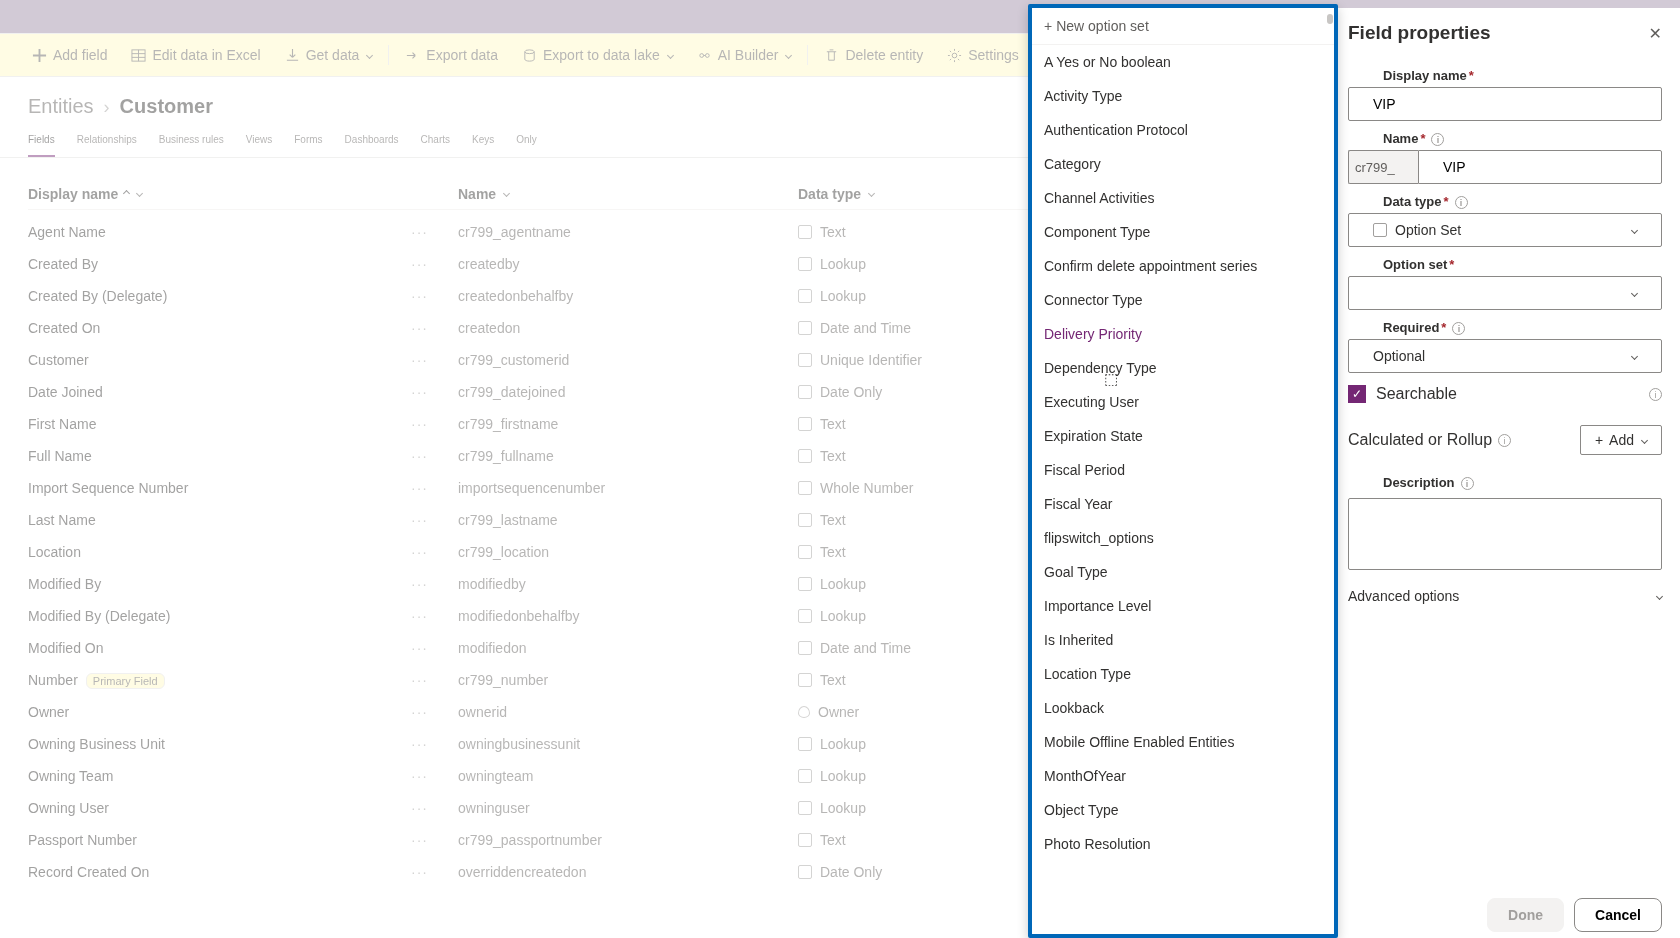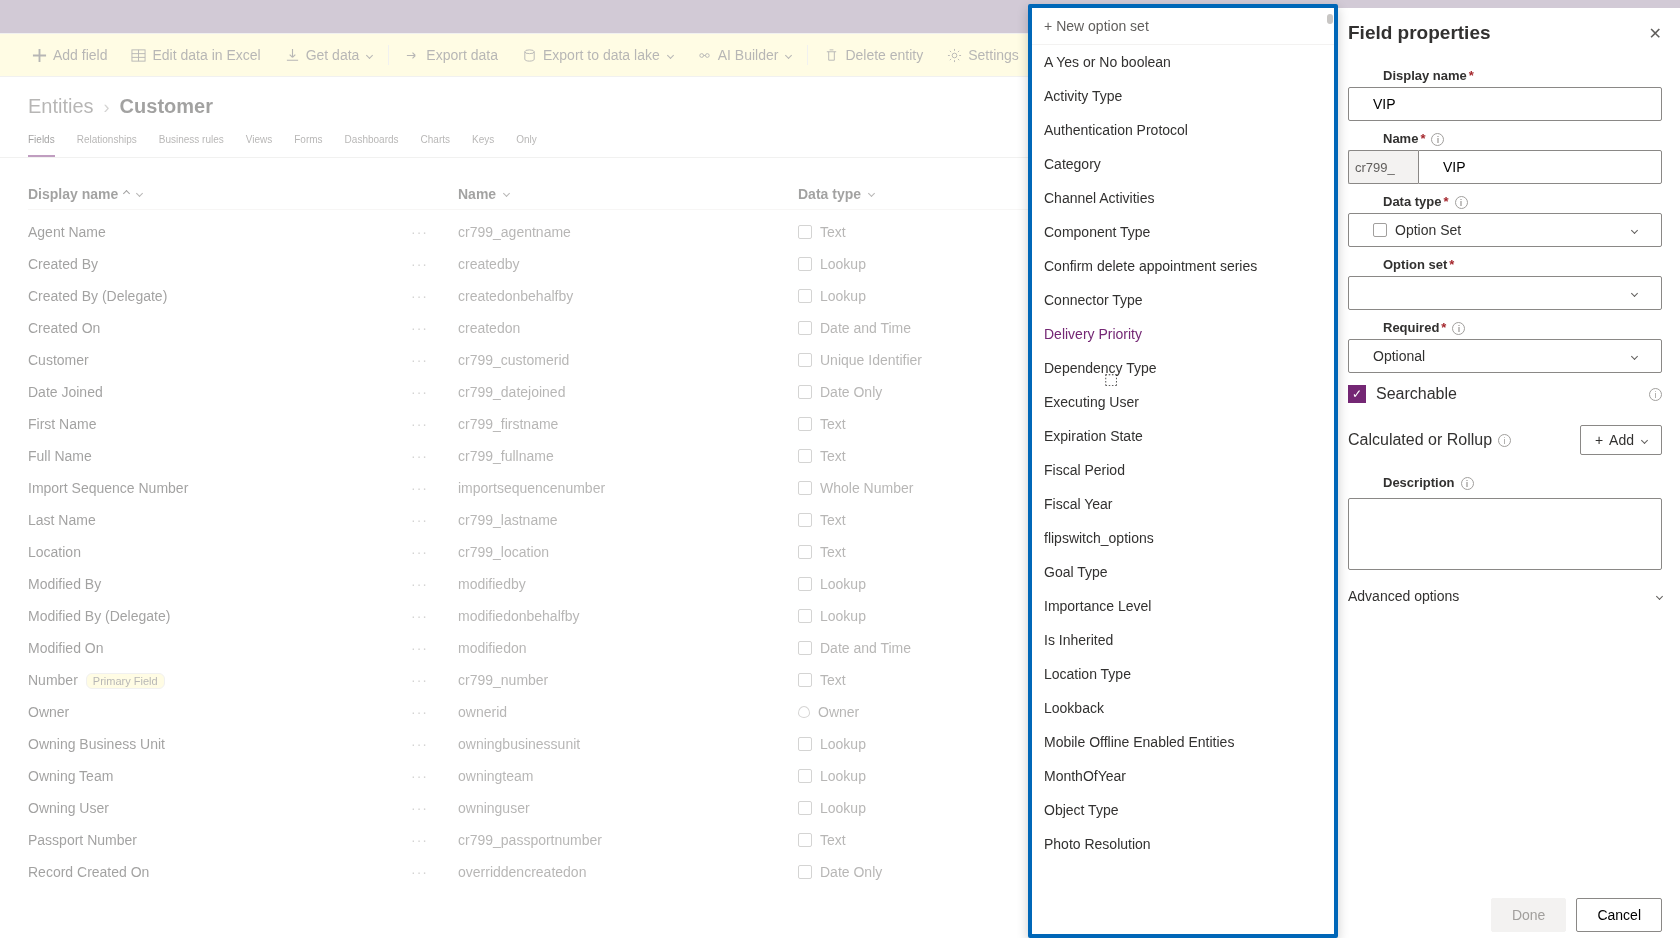--- a/index.html
+++ b/index.html
@@ -64,21 +64,21 @@
   .name-split .prefix { width: 70px; border: 1px solid #8a8886; border-right: none; background: #f3f2f1; display: flex; align-items: center; padding: 0 6px; font-size: 13px; color: #605e5c; border-radius: 2px 0 0 2px; }
   .name-split input { flex: 1; border-radius: 0 2px 2px 0; }
   .select-input { display: flex; align-items: center; justify-content: space-between; background: #fff; cursor: pointer; }
   .checkbox-row { display: flex; align-items: center; gap: 10px; margin-top: 12px; }
   .cbx { width: 18px; height: 18px; background: #742774; display: flex; align-items: center; justify-content: center; color: #fff; font-size: 12px; }
   .calc-row { display: flex; align-items: center; justify-content: space-between; margin-top: 22px; }
   .add-btn { display: flex; align-items: center; gap: 6px; border: 1px solid #8a8886; padding: 6px 14px; font-size: 14px; border-radius: 2px; cursor: pointer; }
   .desc-area { width: 100%; height: 72px; border: 1px solid #8a8886; border-radius: 2px; margin-top: 4px; resize: none; font-family: inherit; font-size: 14px; padding: 6px; }
   .adv-row { display: flex; justify-content: space-between; align-items: center; margin-top: 18px; font-size: 14px; cursor: pointer; }
   .footer-btns { margin-top: auto; display: flex; gap: 10px; justify-content: flex-end; padding-top: 20px; }
-  .btn { padding: 8px 20px; font-size: 14px; border-radius: 2px; cursor: pointer; border: 1px solid #8a8886; background: #fff; }
+  .btn { padding: 8px 20px; font-size: 14px; border-radius: 8px; cursor: pointer; border: 1px solid #8a8886; background: #fff; font-weight: bold; }
   .btn.disabled { color: #a19f9d; border-color: #f3f2f1; background: #f3f2f1; }
 
   
   .dropdown::after { content:''; position:absolute; right: 1px; top: 6px; width: 6px; height: 10px; background: #c8c6c4; border-radius: 3px; }
 
   svg.cmd-ico { width: 15px; height: 15px; }
 </style>
 </head>
 <body>
 

